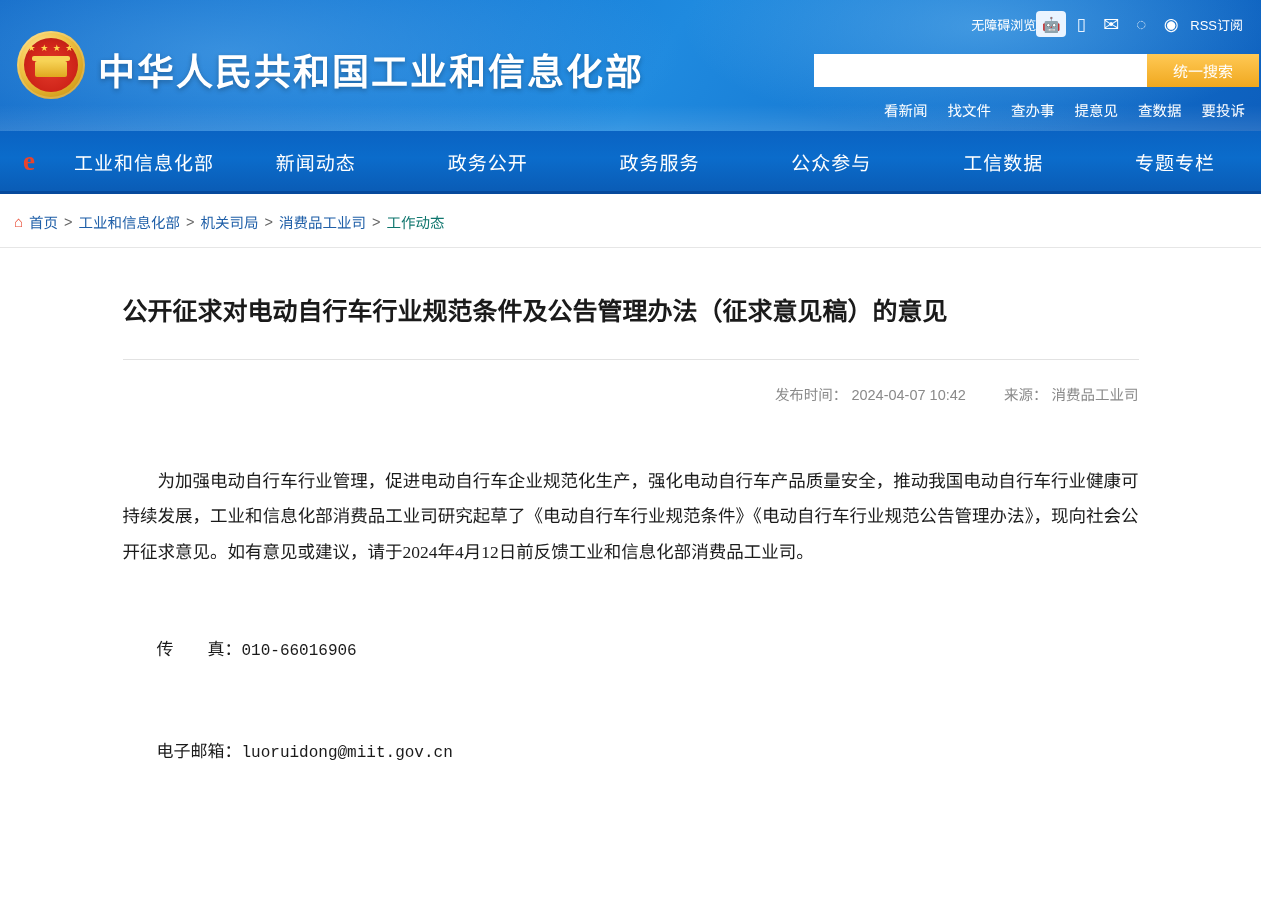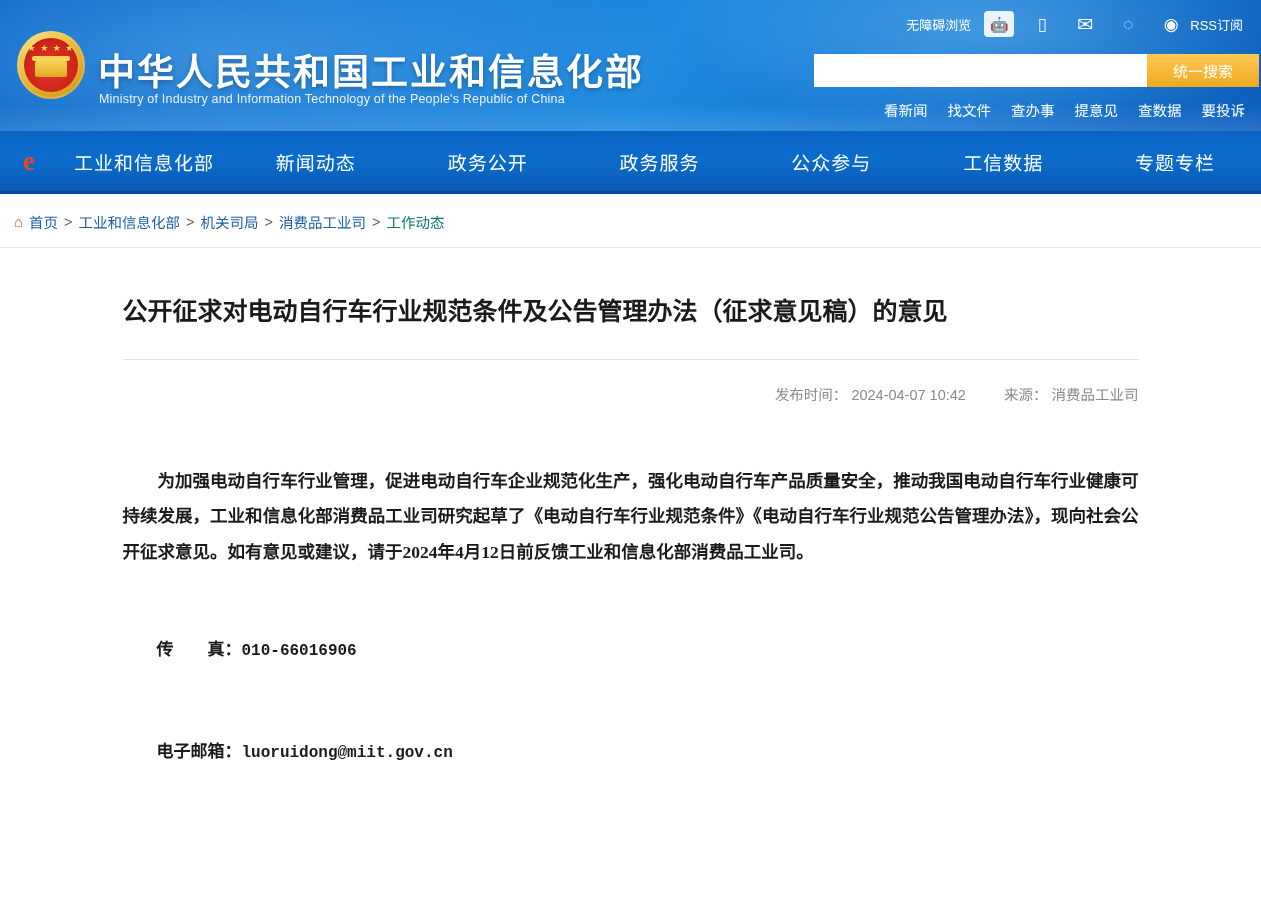--- a/index.html
+++ b/index.html
@@ -28,21 +28,20 @@
     height: 26px;
     background: linear-gradient(to bottom, rgba(255,255,255,0) 0%, rgba(255,255,255,0.12) 100%);
     pointer-events: none;
   }
   .hdr-topbar {
     position: absolute;
     top: 8px;
     right: 18px;
     display: flex;
     align-items: center;
-    gap: 13px;
     height: 32px;
   }
   .hdr-topbar .top-link {
     color: #ffffff;
     font-size: 13px;
     text-decoration: none;
     white-space: nowrap;
   }
   .tico {
     display: inline-flex;
@@ -236,21 +235,20 @@
     color: #8a8a8a;
   }
   .art-meta .gap { display: inline-block; width: 30px; }
 
   .art-body {
     margin-top: 60px;
     font-family: "Liberation Serif", "DejaVu Serif", serif;
     font-size: 17.5px;
     color: #1a1a1a;
     line-height: 2.05;
-    font-weight: bold;
   }
   .p-indent { text-indent: 2em; text-align: justify; }
 
   .contact-block {
     margin-top: 28px;
     font-size: 17px;
     line-height: 2.0;
   }
   .contact-block .row { white-space: pre; }
   .mono { font-family: "Liberation Mono", "DejaVu Sans Mono", monospace; font-size: 16px; }
@@ -273,21 +271,20 @@
   </div>
 
   <div class="emblem">
     <div class="ring"></div>
     <div class="inner"></div>
     <div class="stars">★ ★ ★ ★</div>
     <div class="gate"></div>
   </div>
 
   <div class="hdr-title-cn">中华人民共和国工业和信息化部</div>
-  <div class="hdr-title-en">Ministry of Industry and Information Technology of the People's Republic of China</div>
 
   <div class="search-box">
     <input class="search-input" type="text" placeholder="" style="">
     <button class="search-btn">统一搜索</button>
   </div>
 
   <div class="quick-links">
     <a href="#">看新闻</a>
     <a href="#">找文件</a>
     <a href="#">查办事</a>

